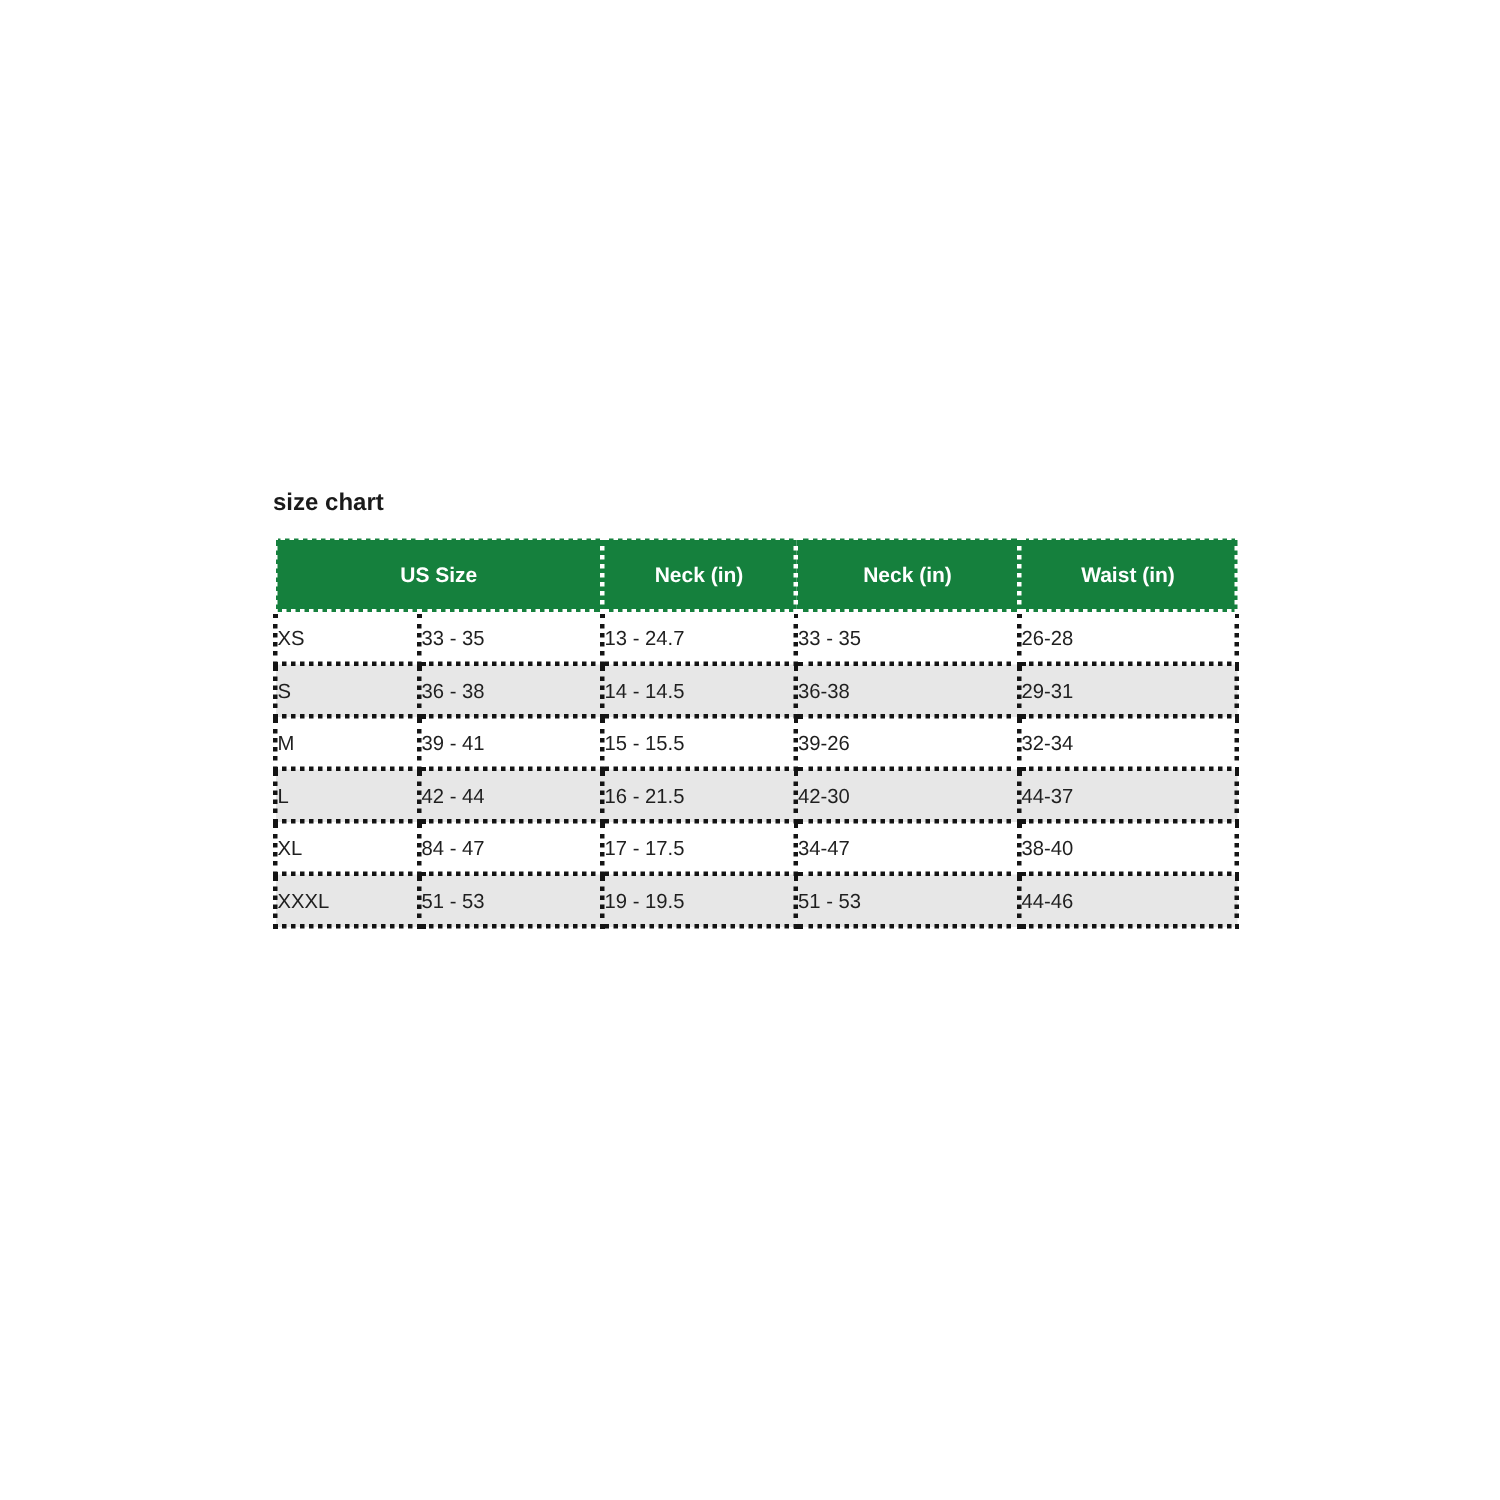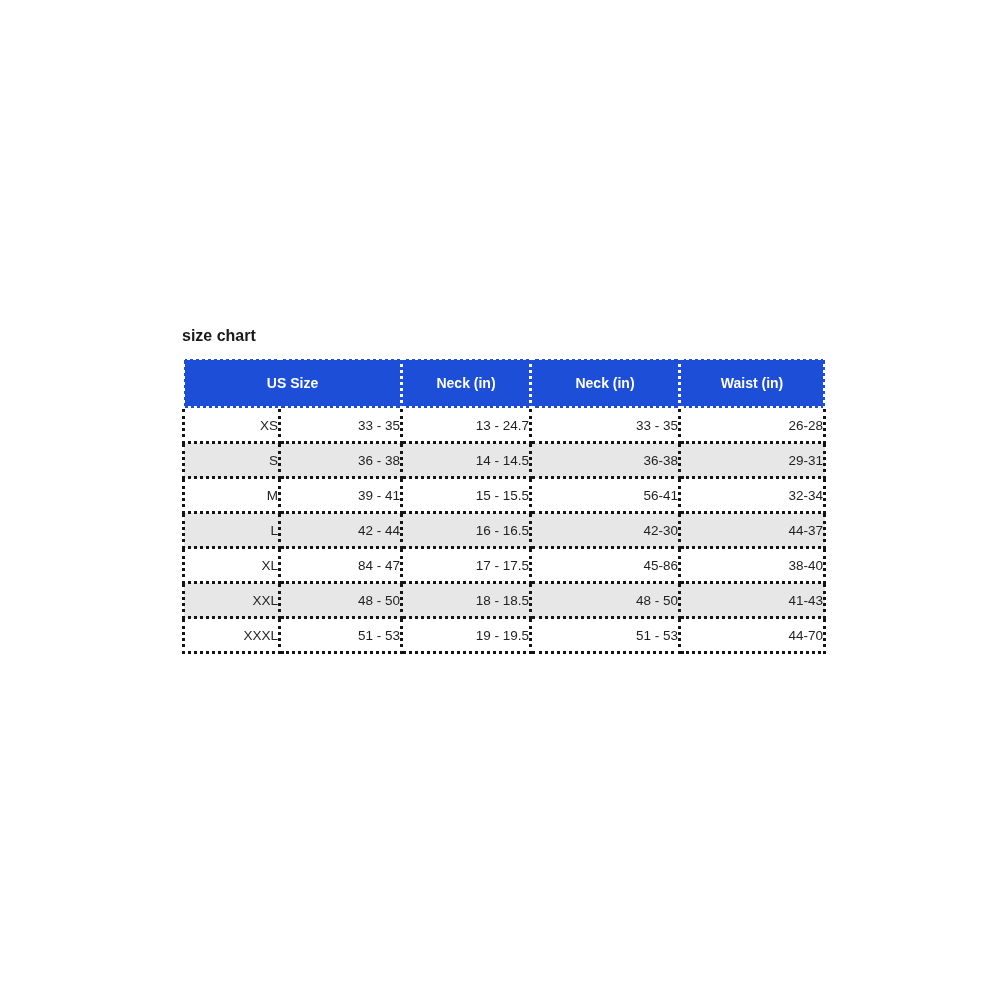--- a/index.html
+++ b/index.html
@@ -27,36 +27,36 @@
     font-weight: bold;
     color: #1a1a1a;
     margin: 0 0 13px 0;
   }
   table.size-table {
     border-collapse: collapse;
     table-layout: fixed;
     width: 641px;
   }
   table.size-table th {
-    background: #1d4ed8;
+    background: #15803d;
     color: #ffffff;
     font-size: 14px;
     font-weight: bold;
     text-align: center;
     vertical-align: middle;
     height: 46px;
     border: 3px dotted #ffffff;
     padding: 0;
   }
   table.size-table td {
     background: #ffffff;
     color: #1f1f1f;
     font-size: 13.5px;
     font-weight: normal;
-    text-align: right;
+    text-align: left;
     vertical-align: middle;
     height: 32px;
     border: 3px dotted #141414;
     padding: 0;
   }
   table.size-table tbody tr:nth-child(even) td {
     background: #e7e7e7;
   }
 </style>
 </head>
@@ -95,48 +95,41 @@
           <td>S</td>
           <td>36 - 38</td>
           <td>14 - 14.5</td>
           <td>36-38</td>
           <td>29-31</td>
         </tr>
         <tr>
           <td>M</td>
           <td>39 - 41</td>
           <td>15 - 15.5</td>
-          <td>56-41</td>
+          <td>39-26</td>
           <td>32-34</td>
         </tr>
         <tr>
           <td>L</td>
           <td>42 - 44</td>
-          <td>16 - 16.5</td>
+          <td>16 - 21.5</td>
           <td>42-30</td>
           <td>44-37</td>
         </tr>
         <tr>
           <td>XL</td>
           <td>84 - 47</td>
           <td>17 - 17.5</td>
-          <td>45-86</td>
+          <td>34-47</td>
           <td>38-40</td>
-        </tr>
-        <tr>
-          <td>XXL</td>
-          <td>48 - 50</td>
-          <td>18 - 18.5</td>
-          <td>48 - 50</td>
-          <td>41-43</td>
         </tr>
         <tr>
           <td>XXXL</td>
           <td>51 - 53</td>
           <td>19 - 19.5</td>
           <td>51 - 53</td>
-          <td>44-70</td>
+          <td>44-46</td>
         </tr>
       </tbody>
     </table>
 
   </div>
 </div>
 
 </body></html>

